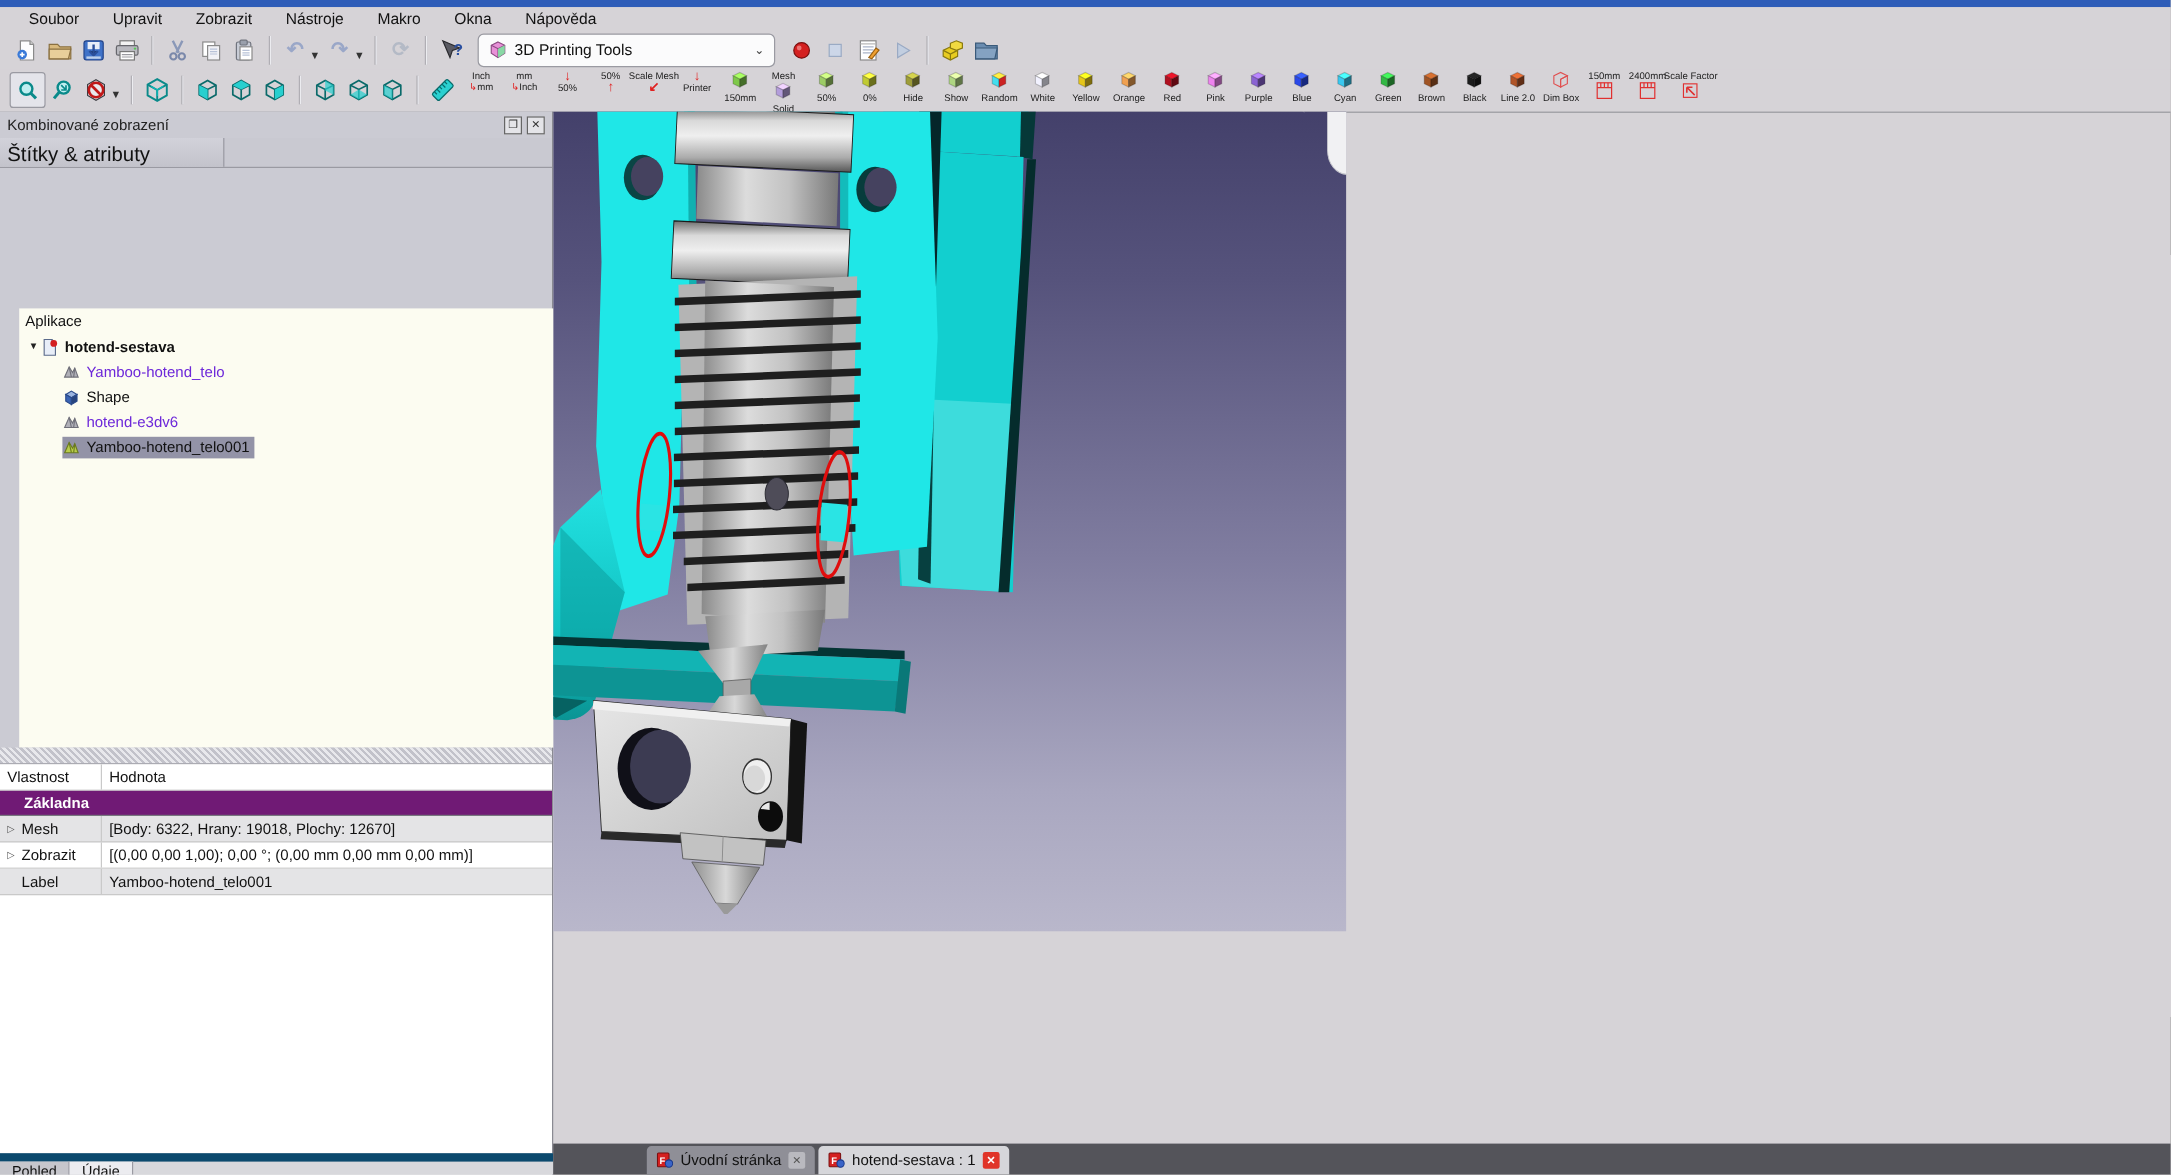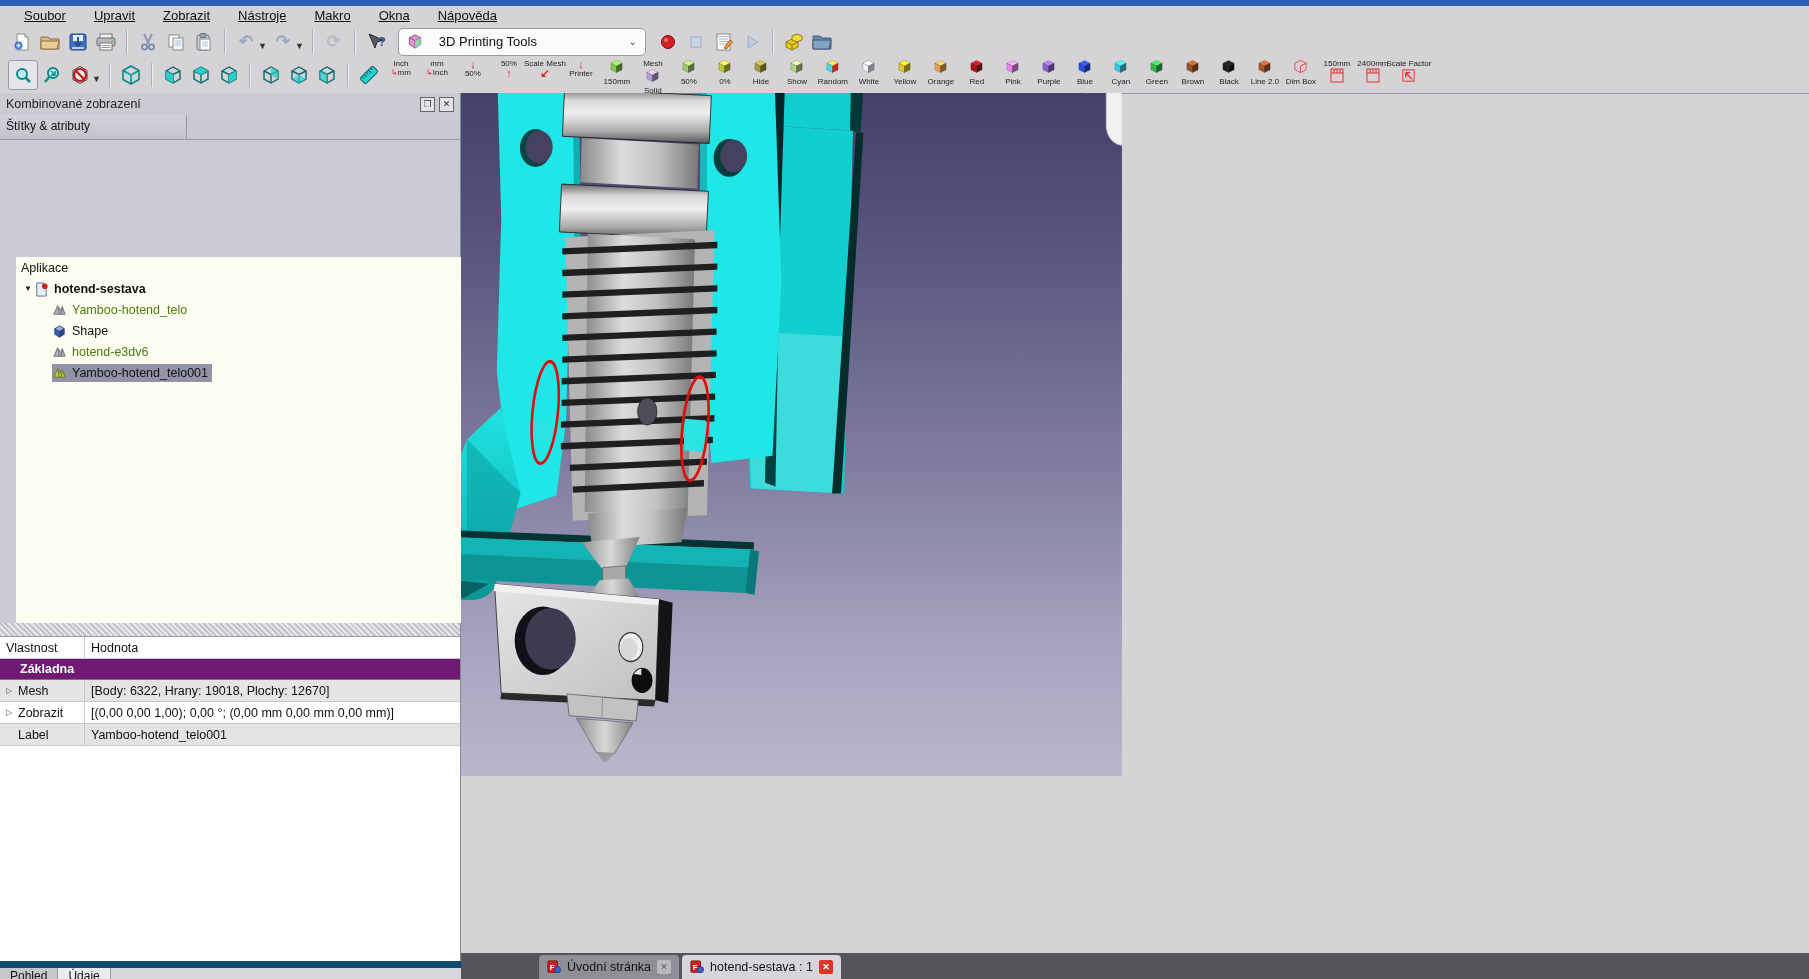--- a/index.html
+++ b/index.html
@@ -3,29 +3,29 @@
 <meta charset="utf-8">
 <style>
   html,body{margin:0;padding:0;background:#888;}
   .window{position:relative;width:1809px;height:979px;overflow:hidden;
     font-family:"Liberation Sans",sans-serif;font-size:13px;color:#111;
     background:#d6d3d7;}
   
   .titlestrip{position:absolute;left:0;top:0;width:100%;height:6px;background:#2e5cb8;}
   .menubar{position:absolute;left:0;top:6px;width:100%;height:19px;background:#d6d3d7;
     display:flex;align-items:center;padding-left:10px;gap:0;}
-  .menu-item{padding:0 14px;height:19px;line-height:19px;cursor:default;text-decoration:underline;}
+  .menu-item{padding:0 14px;height:19px;line-height:19px;cursor:default;}
   
   .toolbar1{position:absolute;left:0;top:25px;width:100%;height:33px;background:#d6d3d7;
     display:flex;align-items:center;padding-left:8px;}
   .tbtn{width:28px;height:28px;display:flex;align-items:center;justify-content:center;border-radius:3px;}
   .tbtn svg{display:block;}
   .tsep{width:1px;height:24px;background:#b0aeb4;border-right:1px solid #ececf0;margin:0 6px;}
   .caret{font-size:9px;color:#333;margin:8px 2px 0 -2px;}
-  .wbcombo{display:flex;align-items:center;gap:16px;height:26px;width:230px;margin:0 8px;
+  .wbcombo{display:flex;align-items:center;gap:6px;height:26px;width:230px;margin:0 8px;
     background:#fbfbfc;border:1px solid #9a9aa2;border-radius:5px;padding:0 8px;}
   .wbcombo .chev{margin-left:auto;font-size:10px;color:#444;}
   .glyphbtn{font-size:17px;color:#9aa7c8;font-weight:bold;}
   
   .toolbar2{position:absolute;left:0;top:58px;width:100%;height:35px;background:#d6d3d7;
     display:flex;align-items:flex-start;padding-left:8px;border-bottom:1px solid #98989e;}
   .t2group{display:flex;align-items:center;height:34px;}
   .ptools{display:flex;align-items:flex-start;height:34px;}
   .ptool{width:36px;display:flex;flex-direction:column;align-items:center;justify-content:flex-start;
     line-height:9px;padding-top:1px;cursor:default;}
@@ -39,27 +39,27 @@
   .dock-title{height:22px;display:flex;align-items:center;padding:0 6px;font-size:12.5px;color:#222;}
   .dock-title .spacer{flex:1;}
   .winbtn{width:13px;height:13px;border:1px solid #666;background:#e4e4e8;margin-left:4px;
     display:flex;align-items:center;justify-content:center;font-size:9px;color:#333;line-height:1;}
   .dock-tabs{height:25px;display:flex;align-items:flex-end;padding-left:2px;gap:2px;border-bottom:1px solid #9a9aa2;}
   .dtab{padding:3px 12px;font-size:12.5px;border:1px solid #9a9aa2;border-bottom:none;
     border-radius:3px 3px 0 0;background:#b4b4bd;}
   .dtab.active{background:#efeff2;position:relative;top:1px;}
   .tree-header{height:24px;display:flex;background:#c9c9d1;border-bottom:1px solid #9a9aa2;}
   .tree-header .cell{width:187px;box-sizing:border-box;border-right:1px solid #9a9aa2;
-    background:linear-gradient(#d2d2da,#c3c3cb);padding:4px 6px;font-size:12px;}
+    background:linear-gradient(#d2d2da,#c3c3cb);padding:4px 6px;font-size:17px;}
   .tree{position:absolute;left:16px;top:164px;width:460px;height:366px;background:#fcfcf1;overflow:hidden;}
   .trow{height:21px;display:flex;align-items:center;font-size:12.5px;white-space:nowrap;}
   .trow .expander{width:12px;font-size:8px;color:#222;text-align:center;}
   .trow .ticon{width:16px;height:14px;margin-right:4px;flex:0 0 auto;}
   .trow.bold{font-weight:bold;}
-  .trow.muted{color:#4d7c0f;}
+  .trow.muted{color:#6d28d9;}
   .trow.selected .selwrap{background:#9393a7;}
   .selwrap{display:flex;align-items:center;padding:2px 4px 2px 0;}
   
   .splitter{position:absolute;left:0;top:530px;width:460px;height:13px;
     background:repeating-linear-gradient(45deg,#c2c2ca 0 2px,#e8e8ec 2px 4px);}
   .props{position:absolute;left:0;top:543px;width:460px;height:410px;background:#fff;
     border-top:1px solid #9a9aa2;font-size:12.5px;}
   .prow{display:flex;height:21px;align-items:center;border-bottom:1px solid #c9c9c9;}
   .prow .pname{width:85px;box-sizing:border-box;padding-left:6px;border-right:1px solid #c9c9c9;
     display:flex;align-items:center;height:100%;}

